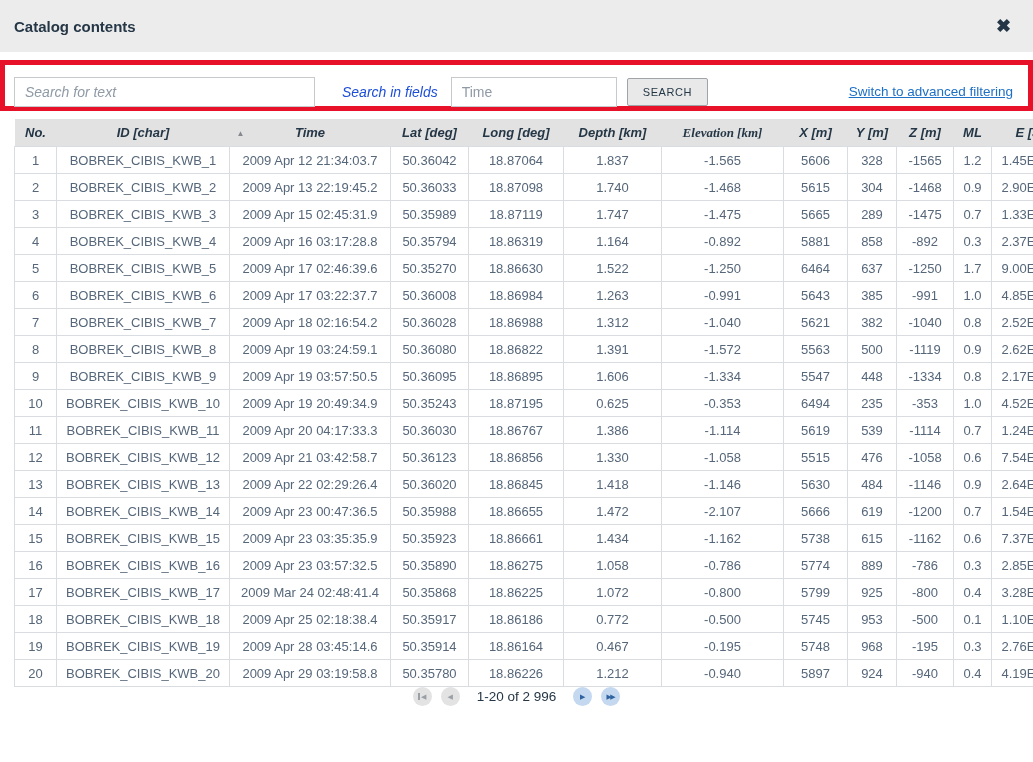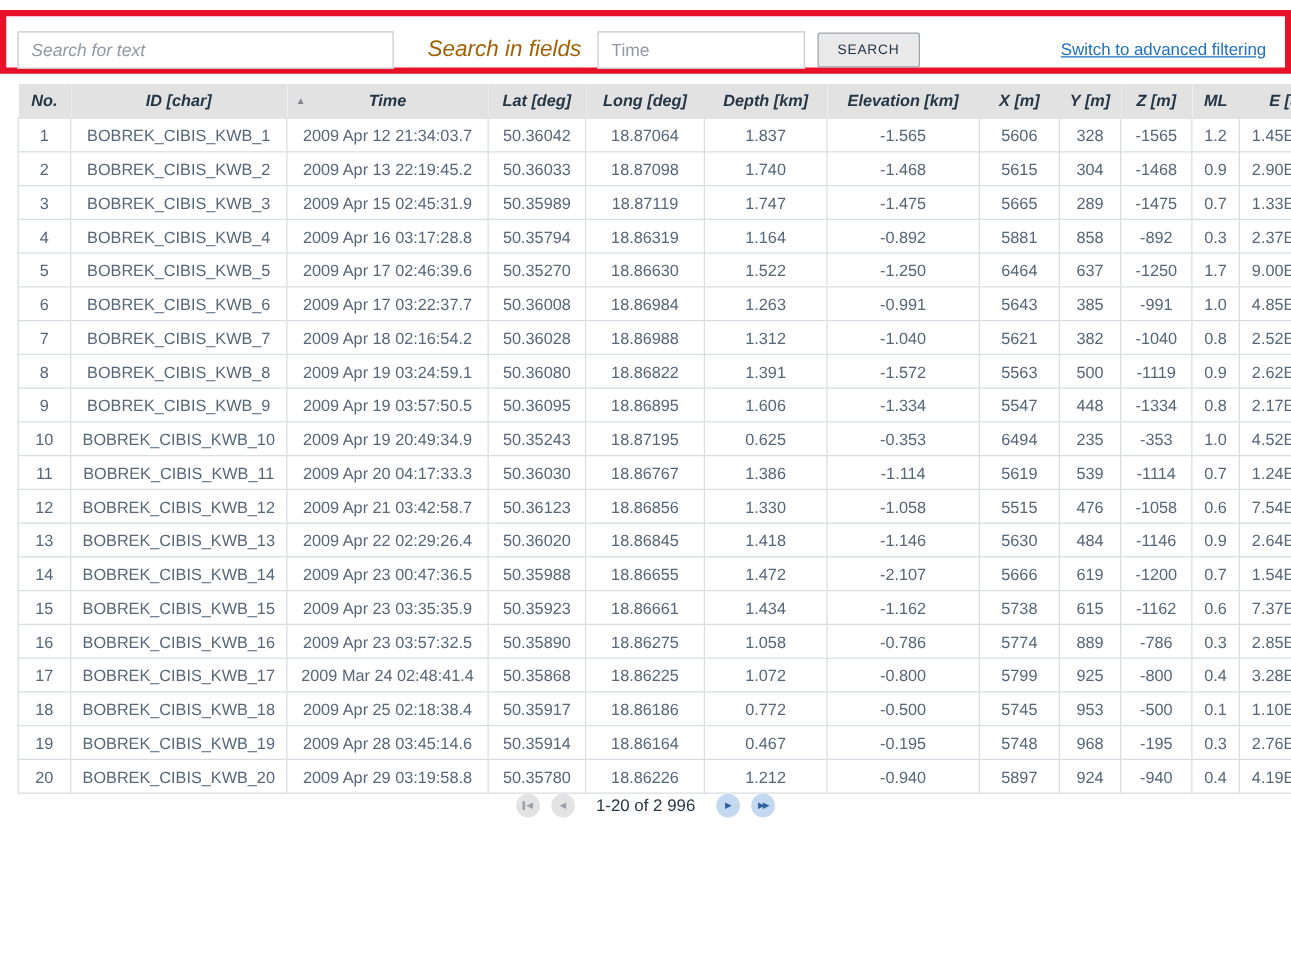--- a/index.html
+++ b/index.html
@@ -26,21 +26,21 @@
     margin-top:8px;height:51px;box-sizing:border-box;background:#fff;
     border:5px solid var(--accent-red,#e8112a);
     display:flex;align-items:center;padding:12px 10px 0 9px;
   }
   .txt-input{
     height:30px;border:1px solid #c6cacd;box-sizing:border-box;
     font-family:inherit;font-size:14px;color:#5a6673;padding:0 10px;background:#fff;
   }
   .txt-input::placeholder{color:#8f9aa5;font-style:italic;opacity:1;}
   .search-text-input{width:301px;}
-  .fields-label{margin-left:27px;font-style:italic;font-size:18px;color:#a16207;}
+  .fields-label{margin-left:27px;font-style:italic;font-size:14px;color:#1d4ed8;}
   .fields-input{margin-left:13px;width:166px;color:#8f9aa5;}
   .search-btn{
     margin-left:10px;height:28px;padding:0 15px;
     background:#e9e9e9;border:1px solid #9fa4a8;border-radius:2px;
     font-family:Liberation Sans, sans-serif;font-size:11px;letter-spacing:.6px;
     color:var(--text-dark,#253746);cursor:pointer;
   }
   .spacer{flex:1;}
   .adv-link{
     color:var(--link-blue,#1d70c4);font-size:13.5px;text-decoration:underline;
@@ -76,40 +76,44 @@
   .pg-btn.enabled{background:var(--pager-enabled-bg,#c4d8f0);color:var(--pager-enabled-fg,#2f639f);}
   .pg-label{font-size:13.5px;color:var(--text-dark,#253746);margin:0 8px;}
   .bar{width:2px;height:7px;background:currentColor;margin-right:1px;}
   .dbl{letter-spacing:-1.5px;margin-right:1px;}
 </style>
 </head>
 <body>
 
 <div>
 
+  <div class="dialog-header">
+    <span class="dialog-title">Catalog contents</span>
+    <button class="close-btn">✖</button>
+  </div>
 
   <div class="filter-bar">
     <input class="txt-input search-text-input" type="text" placeholder="Search for text" style="">
     <span class="fields-label">Search in fields</span>
     <input class="txt-input fields-input" type="text" value="Time" style="">
     <button class="search-btn">SEARCH</button>
     <span class="spacer"></span>
     <a class="adv-link" href="#">Switch to advanced filtering</a>
   </div>
 
   <table class="catalog">
     <thead>
       <tr id="head-row">
           <th style="width: 38px;"><span>No.</span></th>
           <th style="width: 169px;"><span>ID [char]</span></th>
           <th style="width: 157px;"><span class="sort-arrow">▲</span><span>Time</span></th>
           <th style="width: 74px;"><span>Lat [deg]</span></th>
           <th style="width: 91px;"><span>Long [deg]</span></th>
           <th style="width: 94px;"><span>Depth [km]</span></th>
-          <th style="width: 118px;"><span>Elevation [km]</span></th>
+          <th style="width: 118px; font-family: Liberation Serif, serif;"><span>Elevation [km]</span></th>
           <th style="width: 60px;"><span>X [m]</span></th>
           <th style="width: 45px;"><span>Y [m]</span></th>
           <th style="width: 53px;"><span>Z [m]</span></th>
           <th style="width: 34px;"><span>ML</span></th>
           <th style="width: 72px;"><span>E [J]</span></th>
         </tr>
     </thead>
     <tbody id="body-rows">
         <tr>
           <td>1</td>

